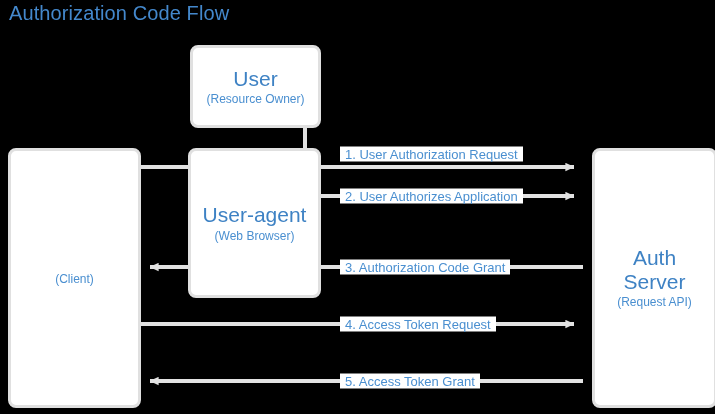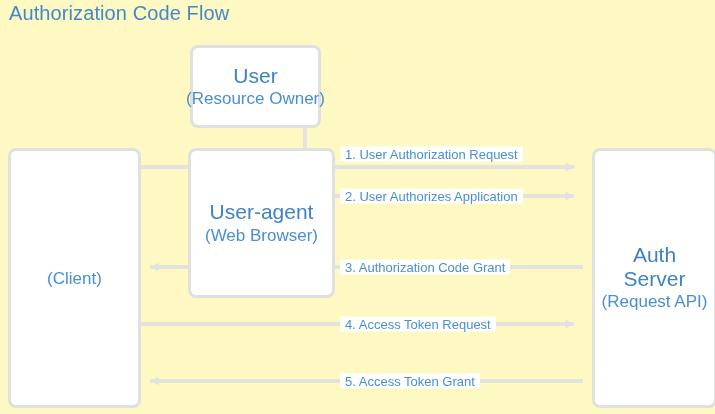--- a/index.html
+++ b/index.html
@@ -7,21 +7,21 @@
     padding: 0;
     background: #ffffff;
   }
   body {
     font-family: "Liberation Sans", sans-serif;
   }
   #diagram-root {
     position: relative;
     width: 715px;
     height: 414px;
-    background: #fef9c3;
+    background: #000000;
     overflow: hidden;
   }
   #flow-svg {
     position: absolute;
     left: 0;
     top: 0;
     width: 715px;
     height: 414px;
   }
   .page-title {
@@ -51,36 +51,36 @@
     font-size: 21px;
     font-weight: 400;
     line-height: 1.12;
     white-space: nowrap;
   }
   .node-title.two-line {
     white-space: normal;
   }
   .node-sub {
     color: #4a8fd0;
-    font-size: 17px;
+    font-size: 12px;
     font-weight: 400;
     line-height: 1.2;
     margin-top: 2px;
     white-space: nowrap;
   }
   #node-user {
     left: 190px;
     top: 45px;
     width: 131px;
     height: 83px;
   }
   #node-useragent {
     left: 188px;
     top: 148px;
-    width: 147px;
+    width: 133px;
     height: 150px;
   }
   #node-application {
     left: 8px;
     top: 148px;
     width: 133px;
     height: 260px;
   }
   #node-authserver {
     left: 592px;

